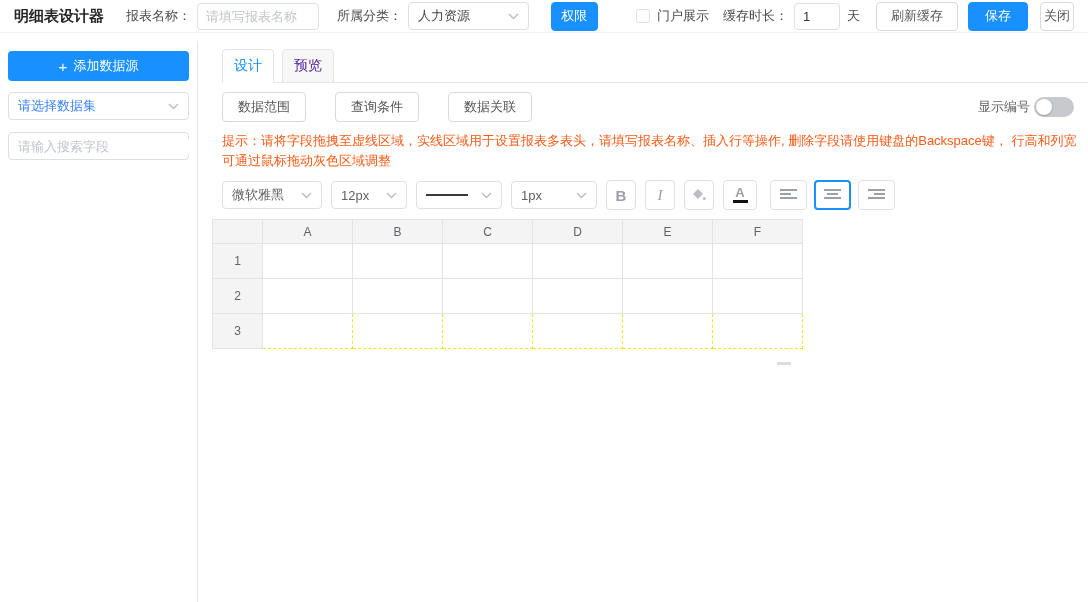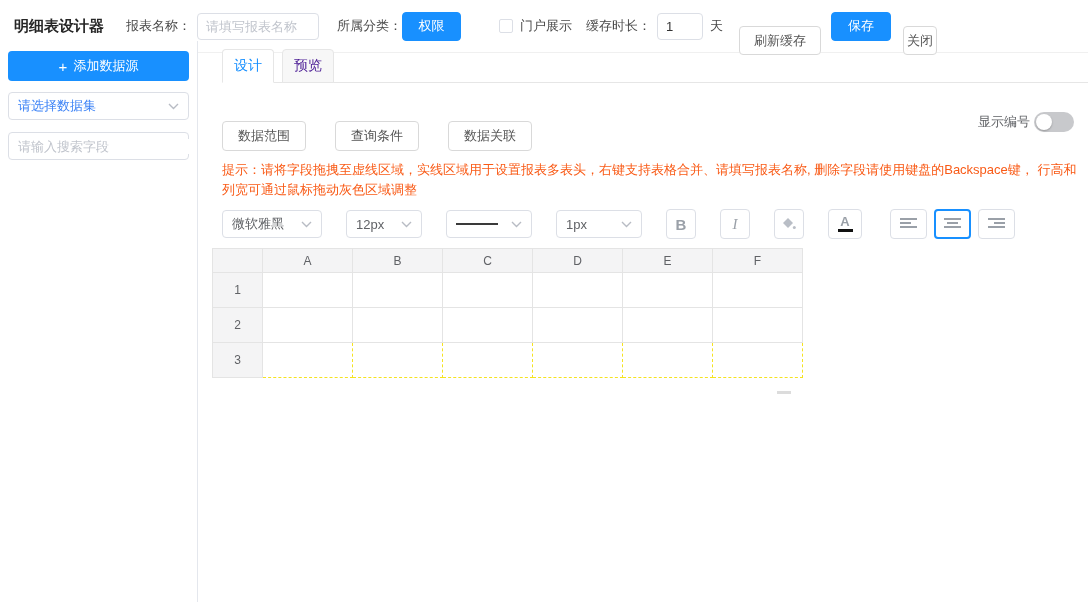--- a/index.html
+++ b/index.html
@@ -1,36 +1,36 @@
 <!DOCTYPE html>
 <html><head>
 <meta charset="utf-8">
 <style>
   * { box-sizing: border-box; margin: 0; padding: 0; }
   html, body { width: 1088px; height: 602px; background: #fff; overflow: hidden;
     font-family: "Liberation Sans", "DejaVu Sans", sans-serif; color: #333; }
 
   
-  .topbar { height: 53px; display: flex; align-items: center; padding: 0 14px;
+  .topbar { height: 33px; display: flex; align-items: center; padding: 0 14px;
     border-bottom: 1px solid #f0f0f0; background: #fff; }
   .app-title { font-size: 15px; font-weight: bold; color: #262626; margin-right: 22px; white-space: nowrap; }
   .lbl { font-size: 13px; color: #4a4a4a; white-space: nowrap; }
   .txt-input { height: 27px; border: 1px solid #dcdfe6; border-radius: 4px; padding: 0 8px;
     font-size: 13px; color: #333; outline: none; font-family: inherit; }
   .txt-input::placeholder { color: #c0c4cc; }
   .name-input { width: 122px; margin: 0 18px 0 6px; }
   .select-box { height: 28px; border: 1px solid #dcdfe6; border-radius: 4px; background: #fff;
     display: inline-flex; align-items: center; justify-content: space-between; padding: 0 9px;
     font-size: 13px; color: #444; cursor: pointer; }
   .cat-select { width: 146px; margin: 0 22px 0 6px; }
   .btn { height: 29px; border-radius: 4px; font-size: 13px; display: inline-flex; align-items: center;
     justify-content: center; cursor: pointer; border: 1px solid transparent; white-space: nowrap;
     font-family: inherit; background: #fff; }
   .btn-primary { background: #1890ff; color: #fff; border-color: #1890ff; }
-  .btn-default { border-color: #d9d9d9; color: #555; margin-top: 29px; }
+  .btn-default { border-color: #d9d9d9; color: #555; }
   .perm-btn { width: 59px; }
   .portal-wrap { display: flex; align-items: center; margin-left: 38px; }
   .checkbox { width: 14px; height: 14px; border: 1px solid #dcdfe6; border-radius: 2px; background: #fff;
     display: inline-block; margin-right: 7px; cursor: pointer; }
   .cache-lbl { margin-left: 14px; }
   .cache-input { width: 46px; margin: 0 7px 0 6px; }
   .refresh-btn { margin-left: 16px; padding: 0 14px; }
   .save-btn { margin-left: 10px; padding: 0 16px; }
   .close-btn { margin-left: 12px; padding: 0 3px; }
 
@@ -59,21 +59,21 @@
   .actions-row { display: flex; align-items: center; margin-top: 9px; }
   .act-btn { padding: 0 15px; height: 30px; margin-right: 29px; }
   .show-num { margin-left: auto; display: flex; align-items: center; gap: 4px; }
   .show-num-lbl { font-size: 13px; color: #606266; }
   .toggle { width: 40px; height: 20px; border-radius: 10px; background: #c8c9cc; position: relative; cursor: pointer; }
   .toggle .knob { position: absolute; left: 2px; top: 2px; width: 16px; height: 16px; border-radius: 50%;
     background: #fff; box-shadow: 0 1px 2px rgba(0,0,0,.25); }
 
   .hint { margin-top: 9px; width: 858px; font-size: 13px; line-height: 20px; color: #f95a16; }
 
-  .fmt-toolbar { display: flex; align-items: center; margin-top: 9px; gap: 24px; }
+  .fmt-toolbar { display: flex; align-items: center; margin-top: 9px; gap: 9px; }
   .fmt-sel { color: #606266; }
   .sel-font { width: 100px; }
   .sel-size { width: 76px; }
   .sel-line { width: 86px; }
   .sel-width { width: 86px; }
   .line-glyph { width: 42px; height: 2px; background: #3a3a3a; }
   .icon-btn { width: 30px; height: 30px; border: 1px solid #dcdfe6; border-radius: 4px; background: #fff;
     display: inline-flex; align-items: center; justify-content: center; cursor: pointer; color: #9aa0a8; }
   .b-icon { font-weight: bold; font-size: 15px; }
   .i-icon { font-style: italic; font-family: "Liberation Serif", "DejaVu Serif", serif; font-size: 15px; }
@@ -102,20 +102,26 @@
 </head>
 <body>
 
 <div class="topbar">
   <div class="app-title">明细表设计器</div>
 
   <span class="lbl">报表名称：</span>
   <input class="txt-input name-input" placeholder="请填写报表名称" style="">
 
   <span class="lbl">所属分类：</span>
+  <div class="select-box cat-select">
+    <span>人力资源</span>
+    <svg class="chev" width="11" height="7" viewBox="0 0 11 7">
+        <polyline points="1,1 5.5,5.5 10,1" fill="none" stroke="#b8bcc4" stroke-width="1.4"></polyline>
+      </svg>
+  </div>
 
   <button class="btn btn-primary perm-btn">权限</button>
 
   <span class="portal-wrap">
     <span class="checkbox"></span>
     <span class="lbl">门户展示</span>
   </span>
 
   <span class="lbl cache-lbl">缓存时长：</span>
   <input class="txt-input cache-input" value="1" style="">
@@ -160,21 +166,21 @@
     <button class="btn btn-default act-btn">查询条件</button>
     <button class="btn btn-default act-btn">数据关联</button>
     <div class="show-num">
       <span class="show-num-lbl">显示编号</span>
       <span class="toggle">
           <span class="knob"></span>
         </span>
     </div>
   </div>
 
-  <div class="hint">提示：请将字段拖拽至虚线区域，实线区域用于设置报表多表头，右键支持表格合并、请填写报表名称, 删除字段请使用键盘的Backspace键， 行高和列宽可通过鼠标拖动灰色区域调整</div>
+  <div class="hint">提示：请将字段拖拽至虚线区域，实线区域用于设置报表多表头，请填写报表名称、插入行等操作, 删除字段请使用键盘的Backspace键， 行高和列宽可通过鼠标拖动灰色区域调整</div>
 
   <div class="fmt-toolbar">
     <div class="select-box fmt-sel sel-font">
       <span>微软雅黑</span>
       <svg class="chev" width="11" height="7" viewBox="0 0 11 7">
           <polyline points="1,1 5.5,5.5 10,1" fill="none" stroke="#b8bcc4" stroke-width="1.4"></polyline>
         </svg>
     </div>
     <div class="select-box fmt-sel sel-size">
       <span>12px</span>

